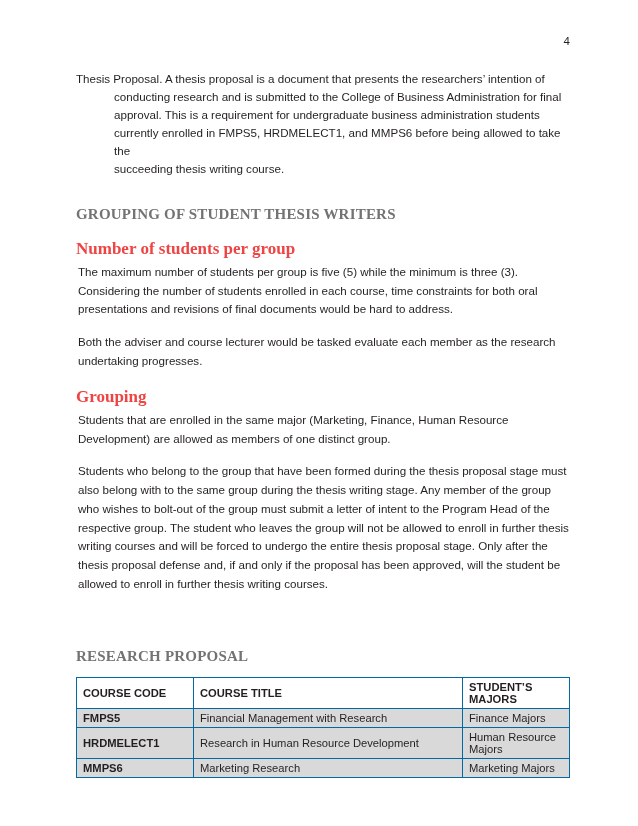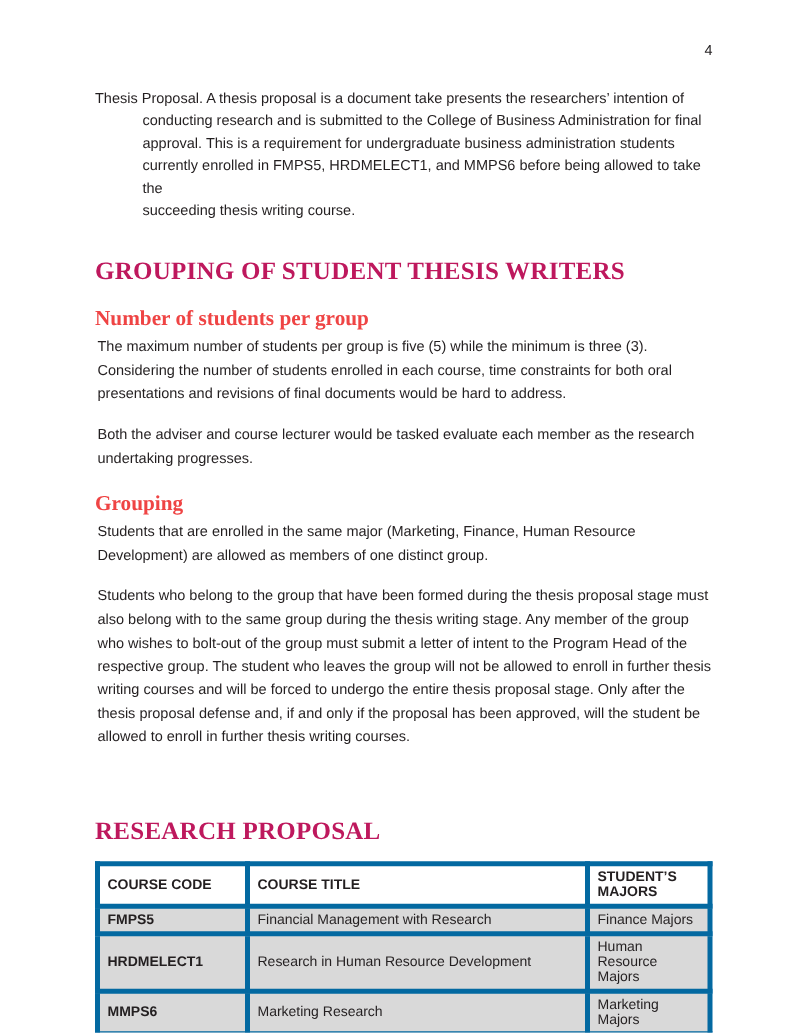--- a/index.html
+++ b/index.html
@@ -38,23 +38,23 @@
   }
   .intro-block .first-line {
     margin: 0;
   }
   .intro-block .indented {
     margin: 0;
     padding-left: 38px;
   }
   h2.heading1 {
     font-family: "Liberation Serif", serif;
-    font-size: 20px;
+    font-size: 15px;
     font-weight: bold;
-    color: #be185d;
+    color: #737373;
     letter-spacing: 0.2px;
     margin: 28px 0 0 0;
   }
   h3.heading2 {
     font-family: "Liberation Serif", serif;
     font-size: 17px;
     font-weight: bold;
     color: #ef4444;
     margin: 16px 0 4px 0;
   }
@@ -70,21 +70,21 @@
   .spacer-md { height: 12px; }
 
   table.courses {
     border-collapse: collapse;
     width: 100%;
     margin-top: 12px;
     font-size: 11.2px;
     color: #231f20;
   }
   table.courses th, table.courses td {
-    border: 4px solid #0369a1;
+    border: 1px solid #0369a1;
     padding: 3px 6px;
     vertical-align: middle;
   }
   table.courses thead th {
     font-weight: bold;
     background: #ffffff;
     text-align: left;
   }
   table.courses thead th.col-code {
     text-align: left;
@@ -104,21 +104,21 @@
   table.courses th.col-title { width: 256px; }
 </style>
 </head>
 <body>
 
 <div class="page">
 
   <div class="page-number">4</div>
 
   <div class="intro-block">
-    <p class="first-line">Thesis Proposal. A thesis proposal is a document take presents the researchers’ intention of</p>
+    <p class="first-line">Thesis Proposal. A thesis proposal is a document that presents the researchers’ intention of</p>
     <p class="indented">conducting research and is submitted to the College of Business Administration for final</p>
     <p class="indented">approval. This is a requirement for undergraduate business administration students</p>
     <p class="indented">currently enrolled in FMPS5, HRDMELECT1, and MMPS6 before being allowed to take the</p>
     <p class="indented">succeeding thesis writing course.</p>
   </div>
 
   <h2 class="heading1">GROUPING OF STUDENT THESIS WRITERS</h2>
 
   <h3 class="heading2">Number of students per group</h3>
   <p class="body-text">The maximum number of students per group is five (5) while the minimum is three (3). Considering the number of students enrolled in each course, time constraints for both oral presentations and revisions of final documents would be hard to address.</p>

